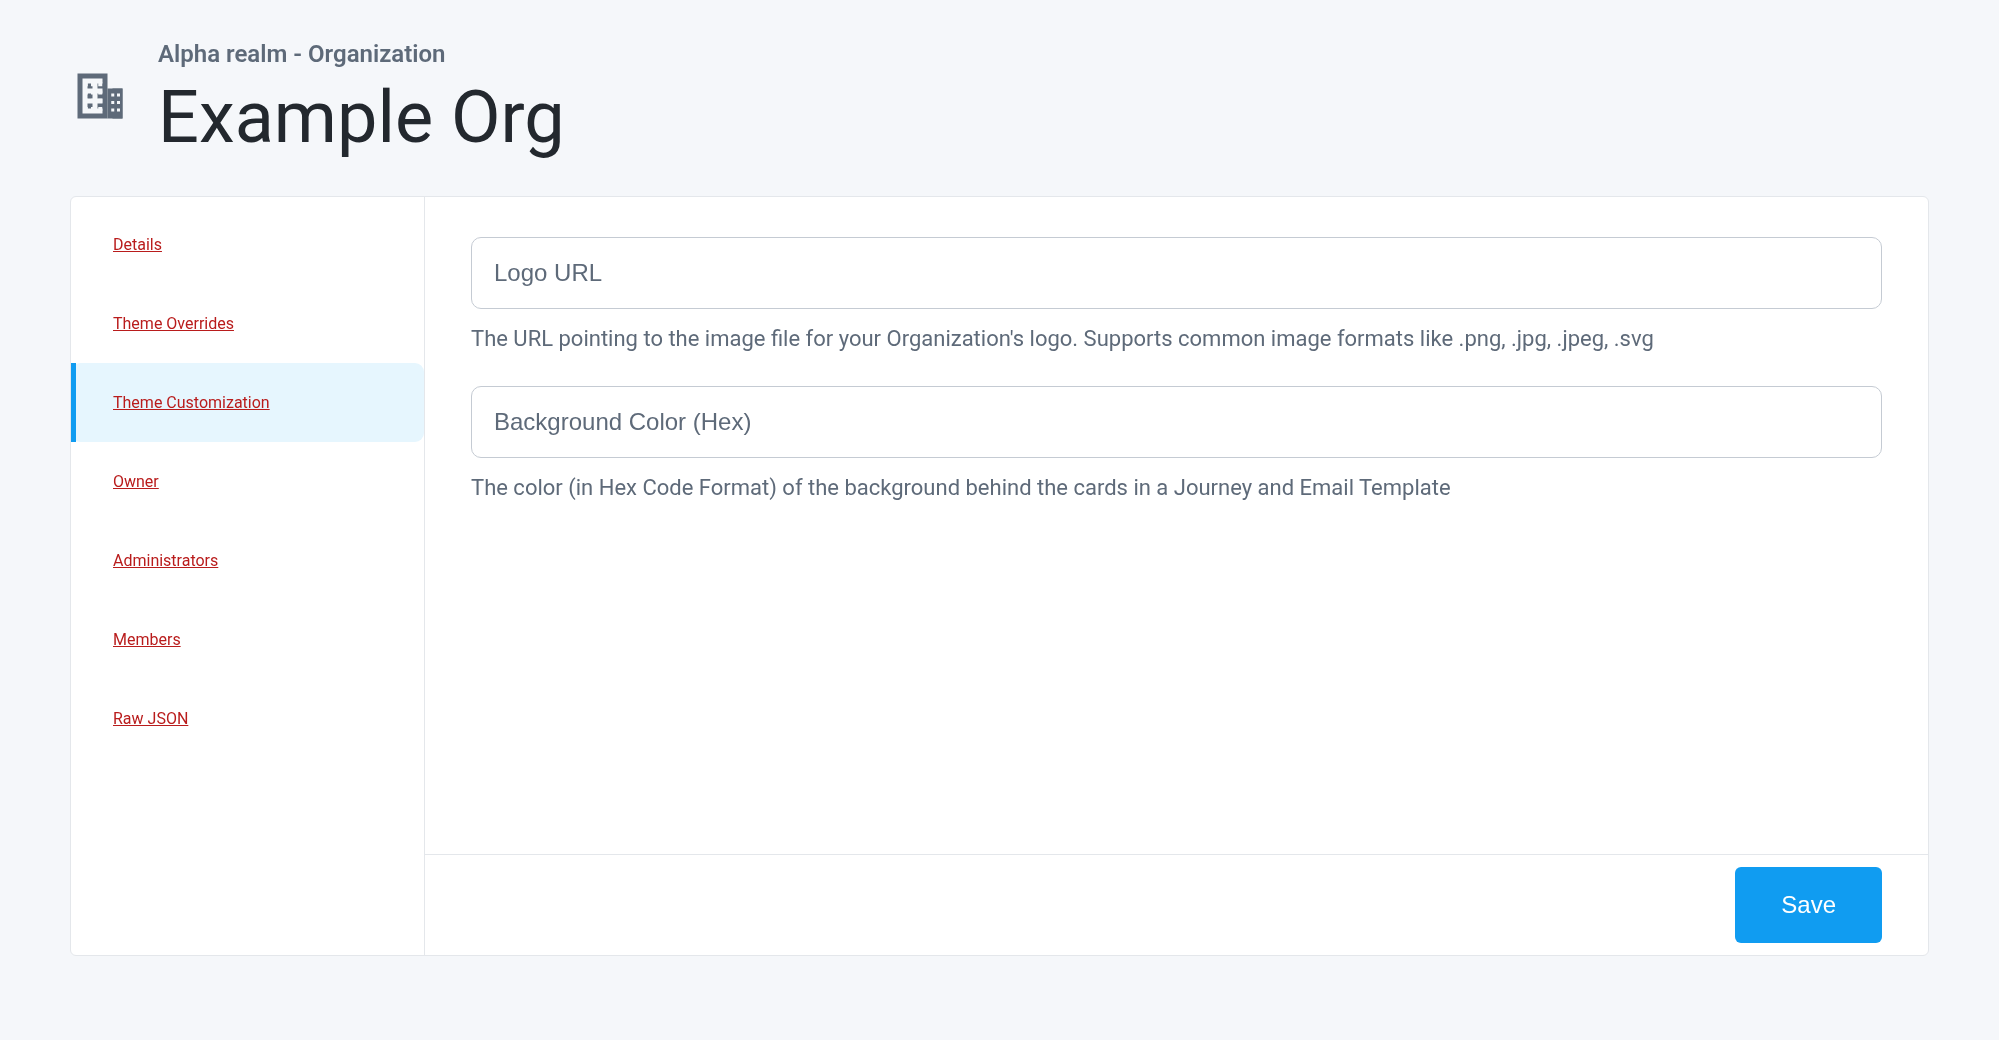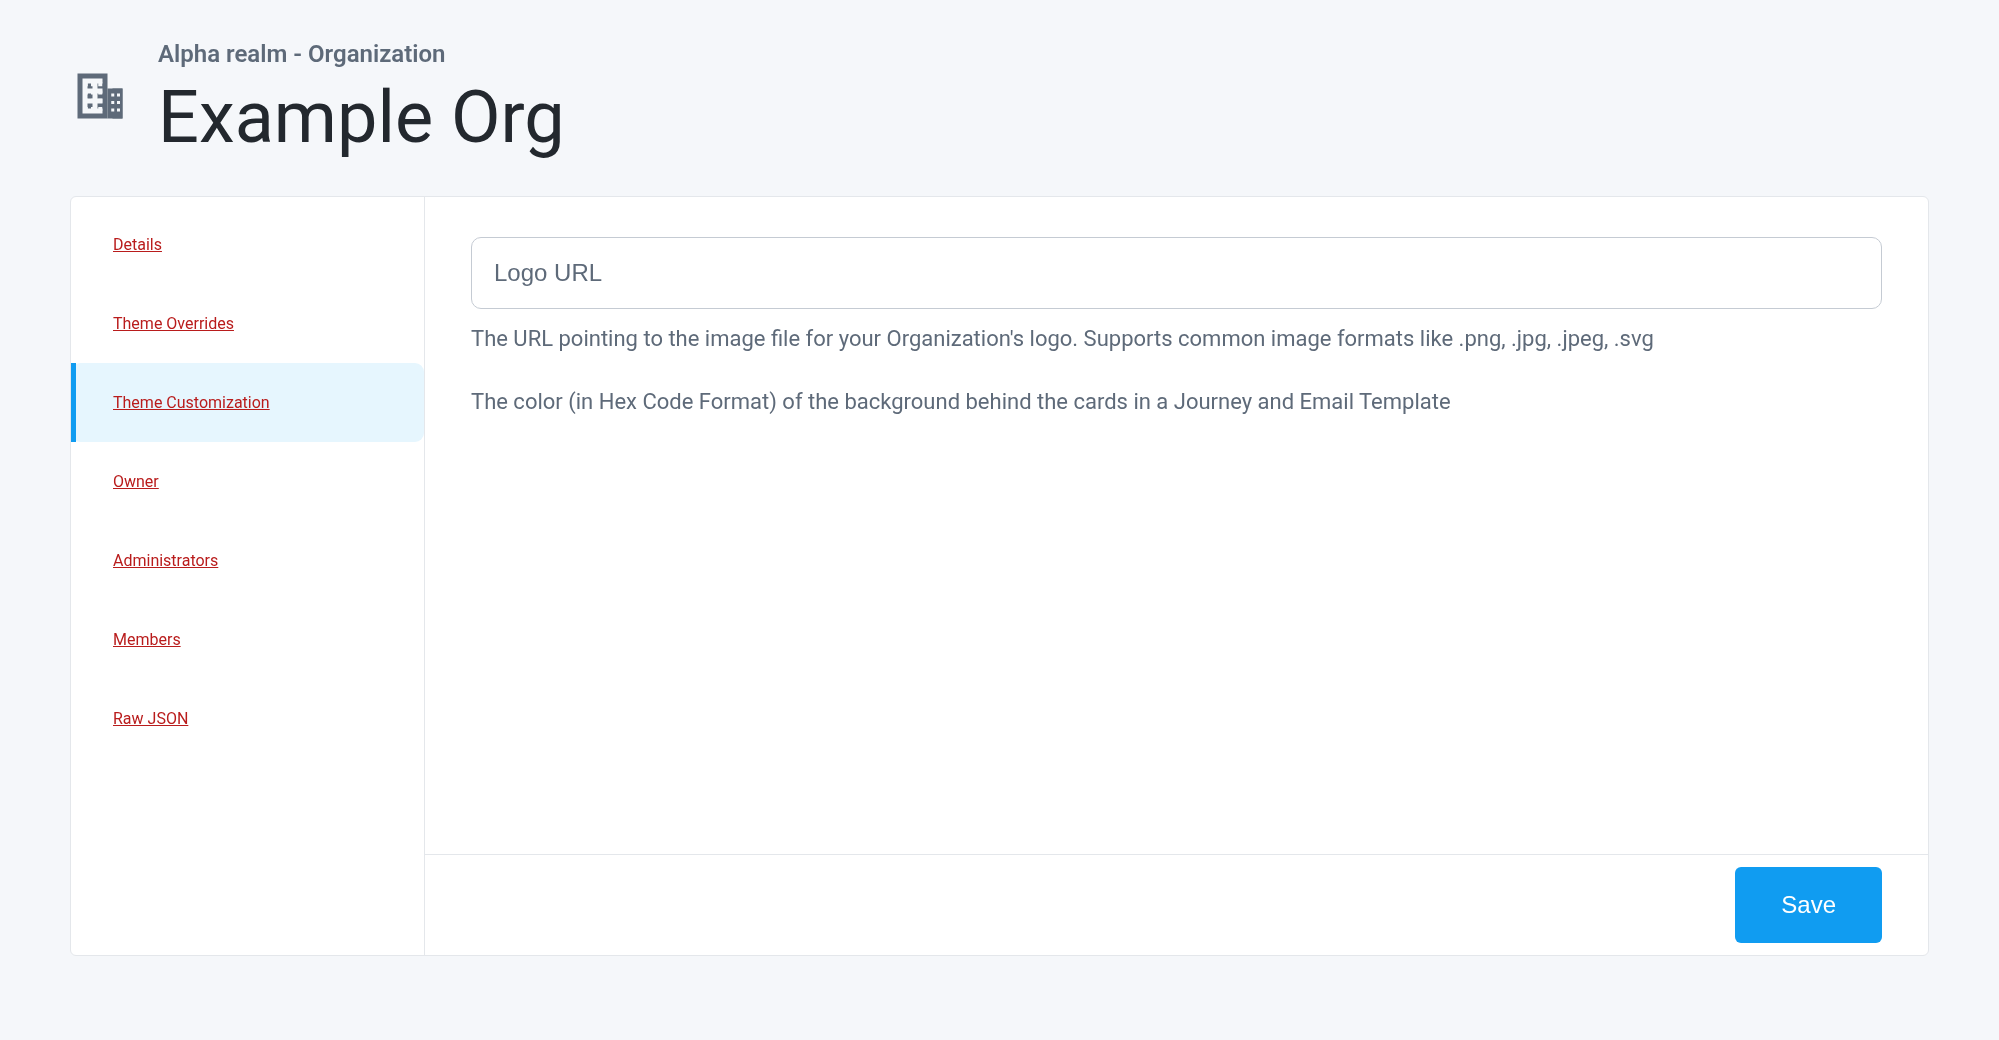--- a/index.html
+++ b/index.html
@@ -193,20 +193,21 @@
 
     <div class="main">
       <div class="form-area">
 
         <div class="field">
           <input type="text" class="text-input" placeholder="Logo URL" style="">
           <div class="helper">The URL pointing to the image file for your Organization's logo. Supports common image formats like .png, .jpg, .jpeg, .svg</div>
         </div>
 
         <div class="field">
+          <input type="text" class="text-input" placeholder="Background Color (Hex)" style="">
           <div class="helper">The color (in Hex Code Format) of the background behind the cards in a Journey and Email Template</div>
         </div>
 
 
       </div>
 
       <div class="footer">
         <button class="save-button">Save</button>
       </div>
     </div>

